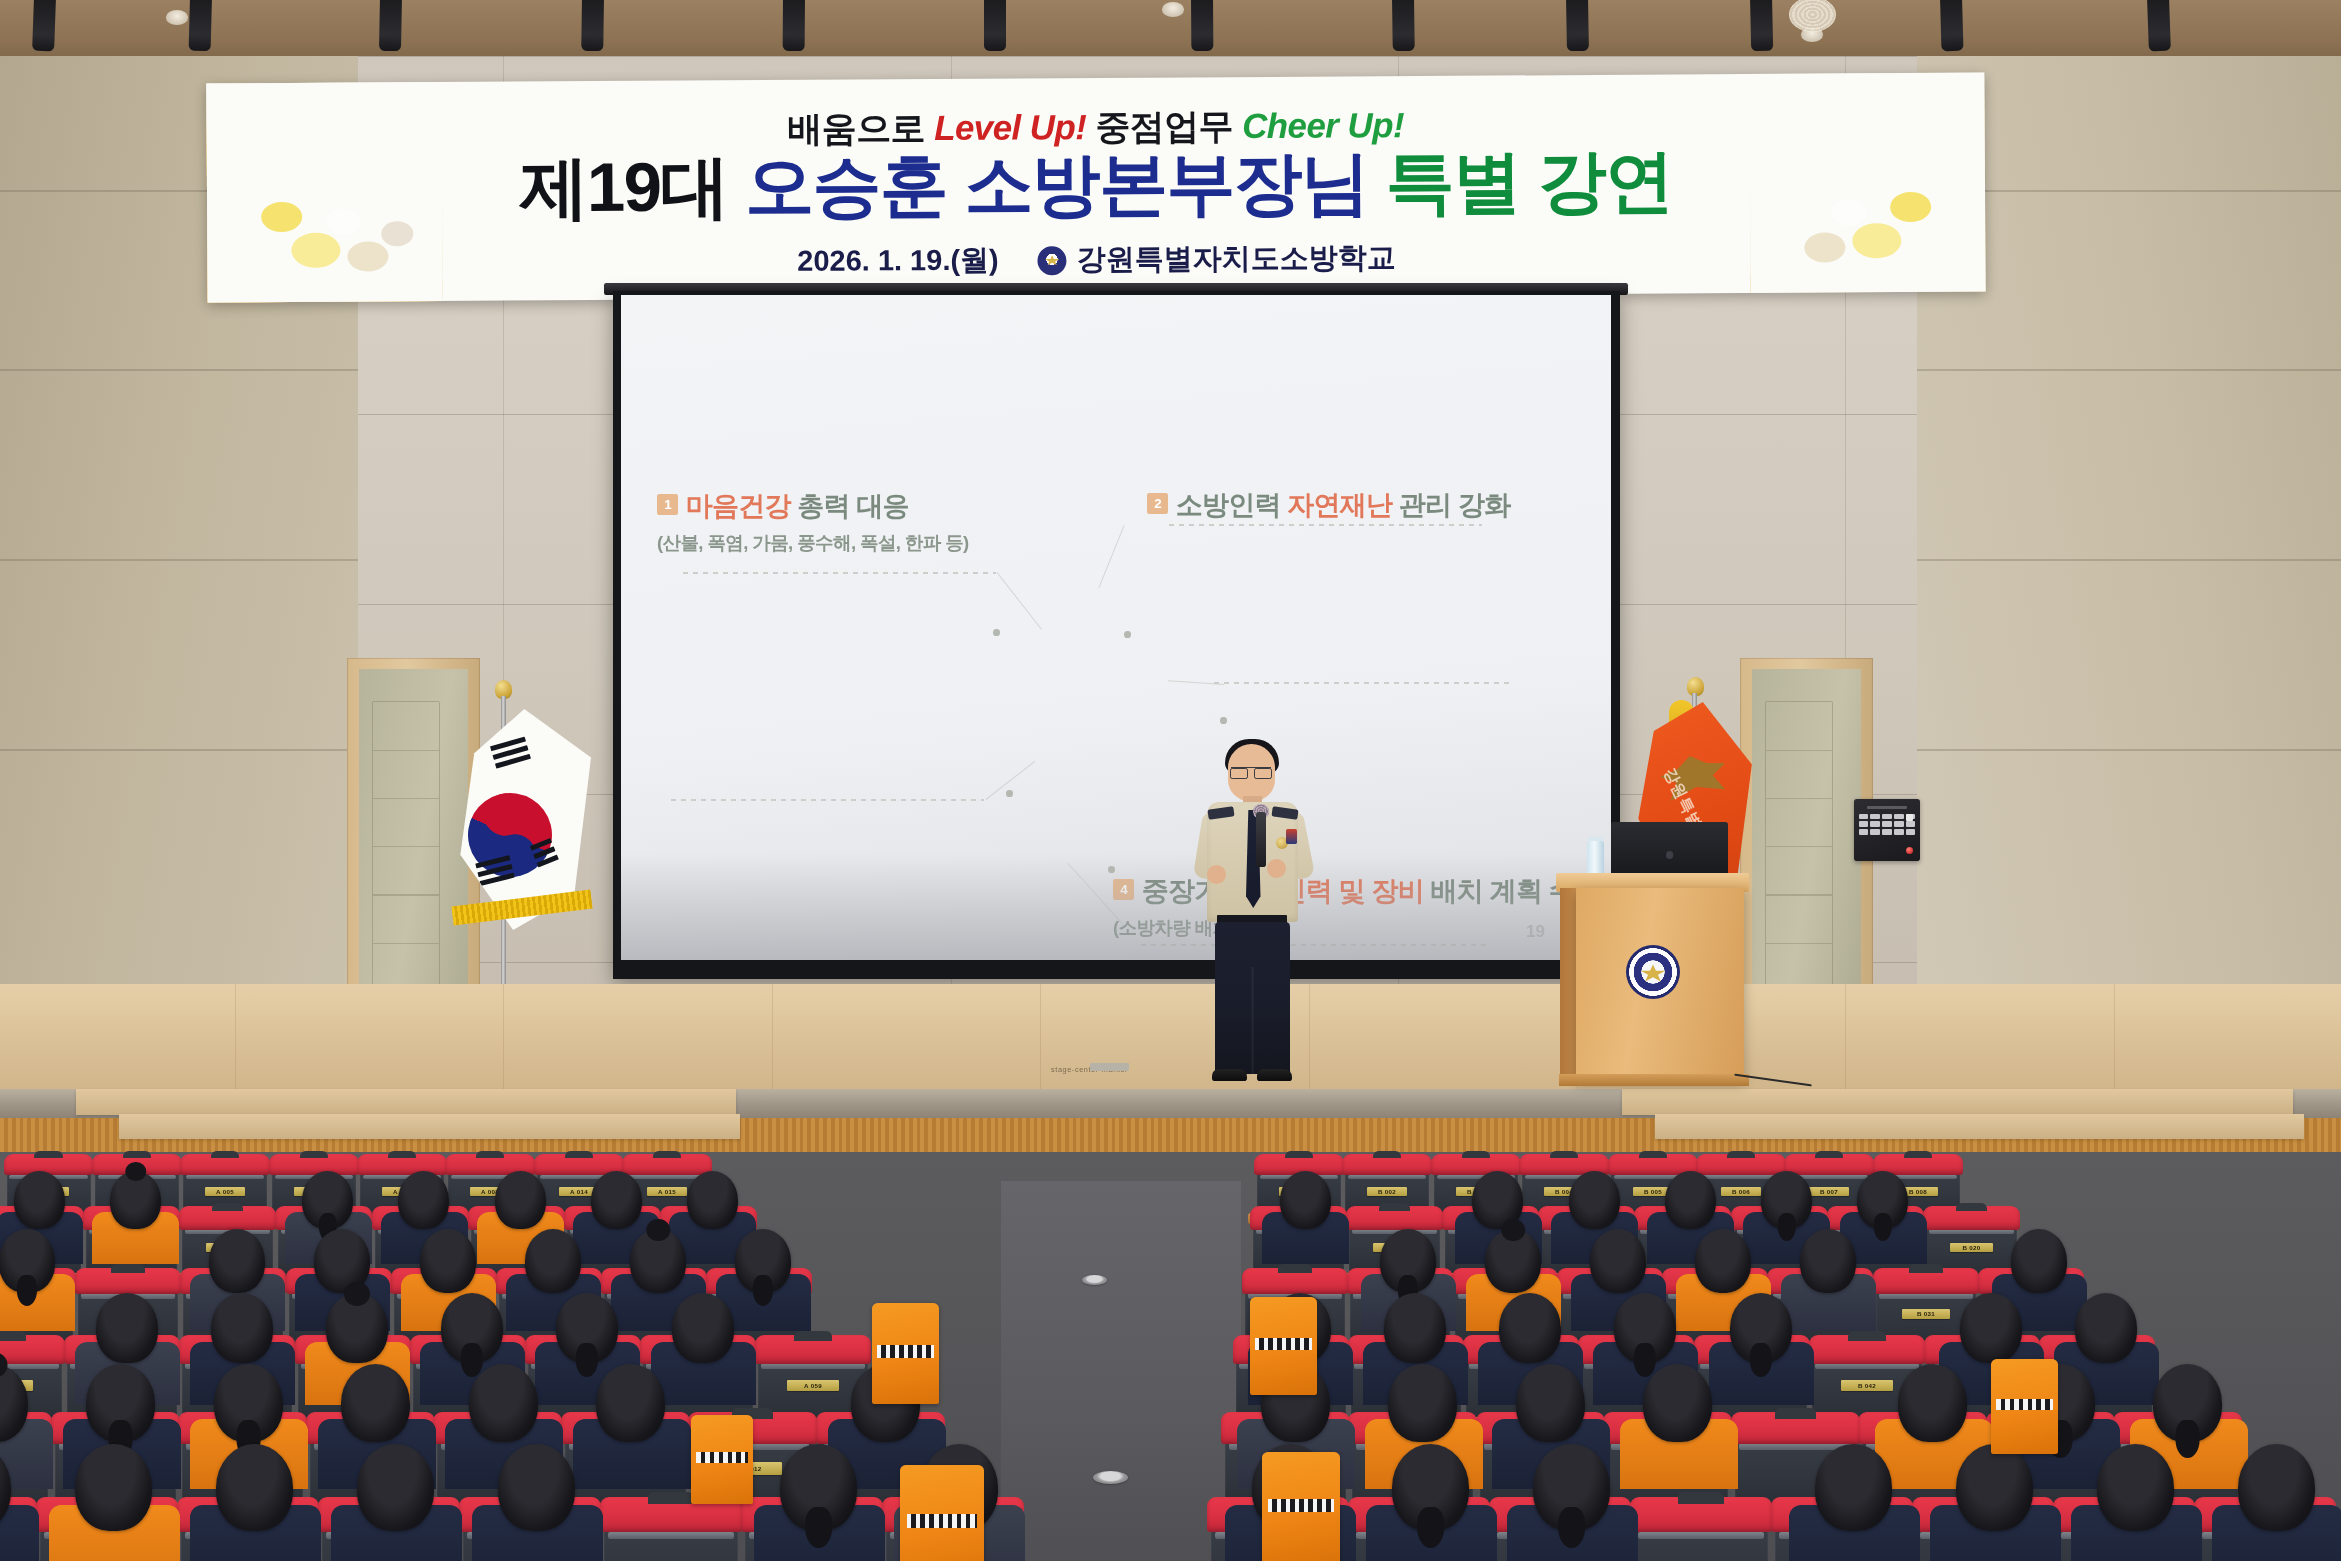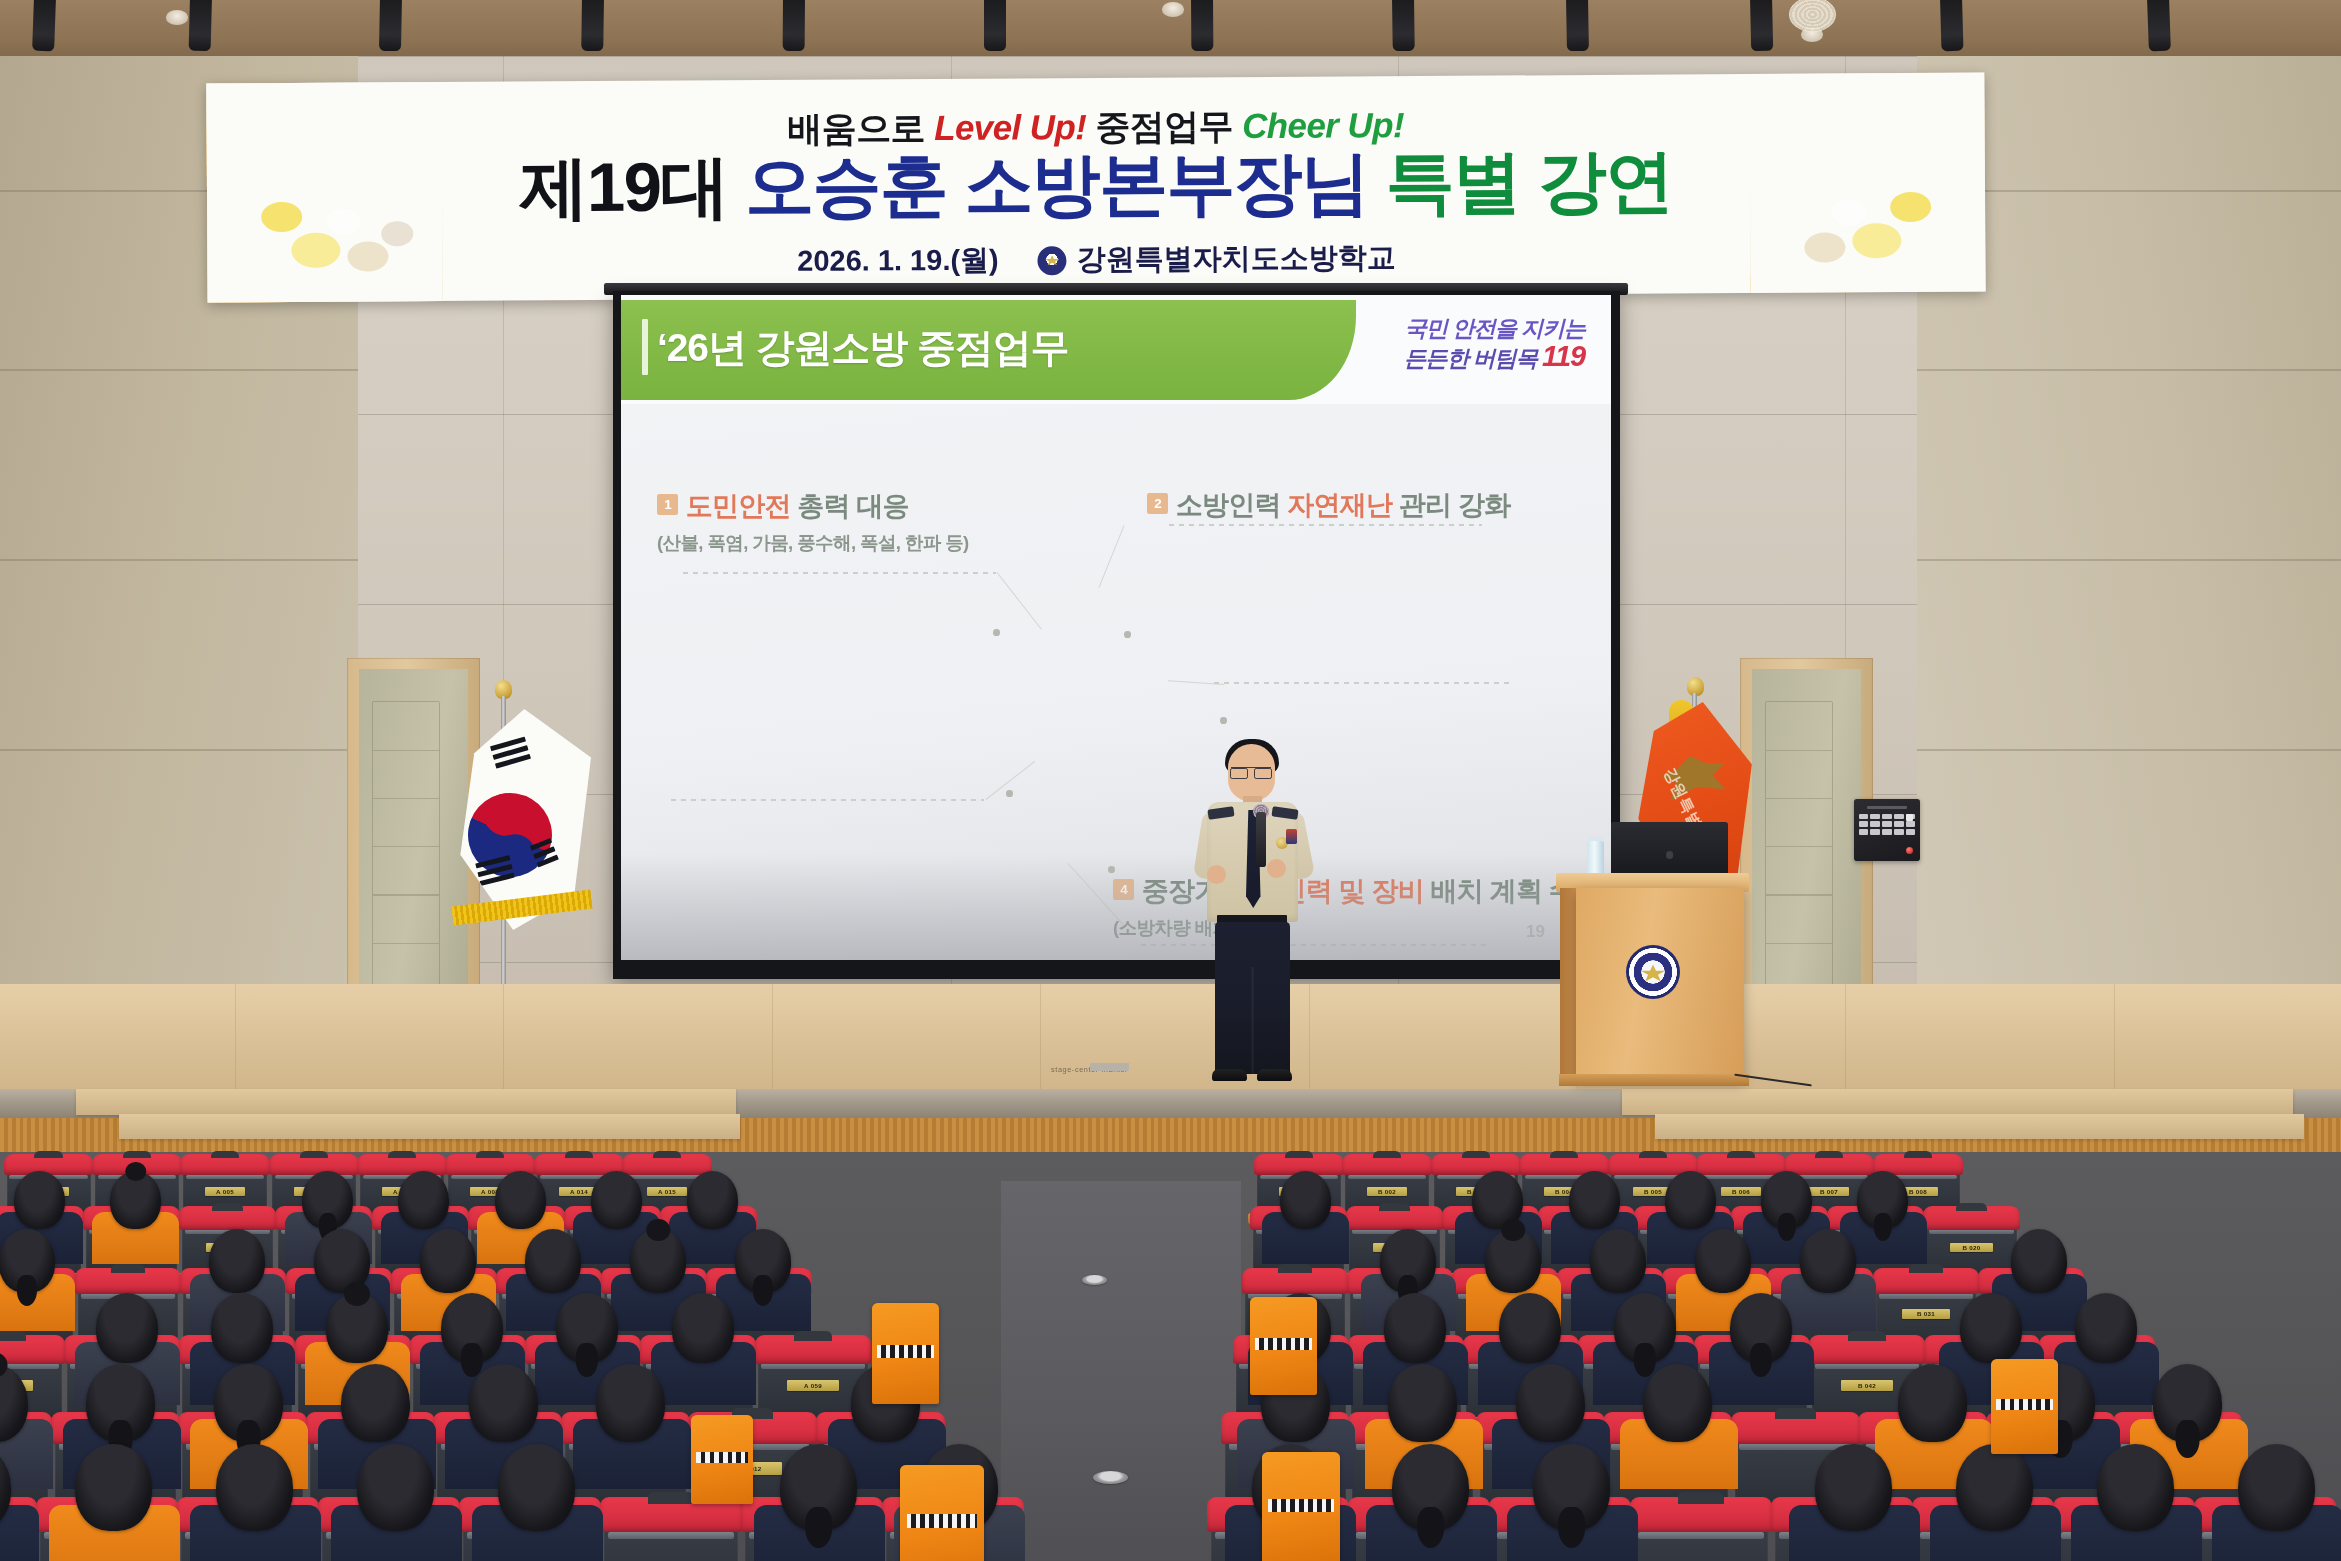--- a/index.html
+++ b/index.html
@@ -630,32 +630,20 @@
         <span class="school-emblem"></span>
         <span>강원특별자치도소방학교</span>
       </span>
     </div>
   </div>
 
   <div class="screen-roller"></div>
   <div class="screen-frame"></div>
   <div class="screen">
 
-    <div class="slide-header">
-      <div class="slide-green"></div>
-      <div class="slide-title-bar"></div>
-      <div class="slide-title">‘26년 강원소방 중점업무</div>
-      <div class="slide-slogan">
-        <span class="slogan-1">국민 안전을 지키는</span>
-        <span class="slogan-2">
-          <span>든든한 버팀목</span>
-          <span class="slogan-119">119</span>
-        </span>
-      </div>
-    </div>
 
     <div class="slide-body">
 
       <div class="dash" style="left:62px; top:168px; width:313px;"></div>
       <div class="dash" style="left:548px; top:120px; width:313px;"></div>
       <div class="dash" style="left:593px; top:278px; width:296px;"></div>
       <div class="dash" style="left:50px;  top:395px; width:313px;"></div>
       <div class="dash" style="left:520px; top:540px; width:347px;"></div>
       <div class="connector" style="left:376px; top:168px; width:72px; transform:rotate(52deg);"></div>
       <div class="connector" style="left:503px; top:121px; width:67px; transform:rotate(112deg);"></div>
@@ -664,21 +652,21 @@
       <div class="connector" style="left:447px; top:459px; width:84px; transform:rotate(48deg);"></div>
       <div class="cdot" style="left:372px; top:225px;"></div>
       <div class="cdot" style="left:503px; top:227px;"></div>
       <div class="cdot" style="left:599px;top:313px;"></div>
       <div class="cdot" style="left:385px; top:386px;"></div>
       <div class="cdot" style="left:487px; top:462px;"></div>
 
 
       <div class="item" style="left:36px; top:84px;">
         <div class="item-main">
-          <span class="item-num">1</span><span class="it-hl">도민안전</span><span class="it-tx"> 총력 대응</span>
+          <span class="item-num">1</span><span class="it-hl">마음건강</span><span class="it-tx"> 총력 대응</span>
         </div>
         <div class="item-sub">(산불, 폭염, 가뭄, 풍수해, 폭설, 한파 등)</div>
       </div>
 
       <div class="item" style="left:526px; top:83px;">
         <div class="item-main">
           <span class="item-num">2</span><span class="it-tx">소방인력 </span><span class="it-hl">자연재난</span><span class="it-tx"> 관리 강화</span>
         </div>
       </div>
 

